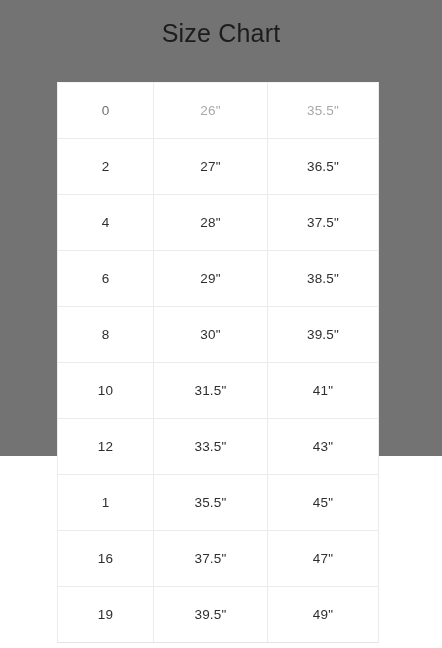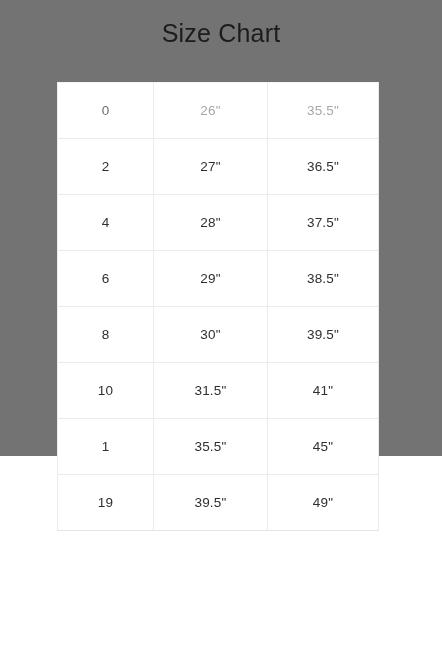--- a/index.html
+++ b/index.html
@@ -110,23 +110,33 @@
             <td class="col-size first-left">8</td>
             <td class="col-bust">30"</td>
             <td class="col-hip">39.5"</td>
           </tr>
           <tr>
             <td class="col-size first-left">10</td>
             <td class="col-bust">31.5"</td>
             <td class="col-hip">41"</td>
           </tr>
           <tr>
+            <td class="col-size first-left">12</td>
+            <td class="col-bust">33.5"</td>
+            <td class="col-hip">43"</td>
+          </tr>
+          <tr>
             <td class="col-size first-left">1</td>
             <td class="col-bust">35.5"</td>
             <td class="col-hip">45"</td>
+          </tr>
+          <tr>
+            <td class="col-size first-left">16</td>
+            <td class="col-bust">37.5"</td>
+            <td class="col-hip">47"</td>
           </tr>
           <tr class="row-last">
             <td class="col-size first-left">19</td>
             <td class="col-bust">39.5"</td>
             <td class="col-hip">49"</td>
           </tr>
         </tbody>
     </table>
   </div>
 

